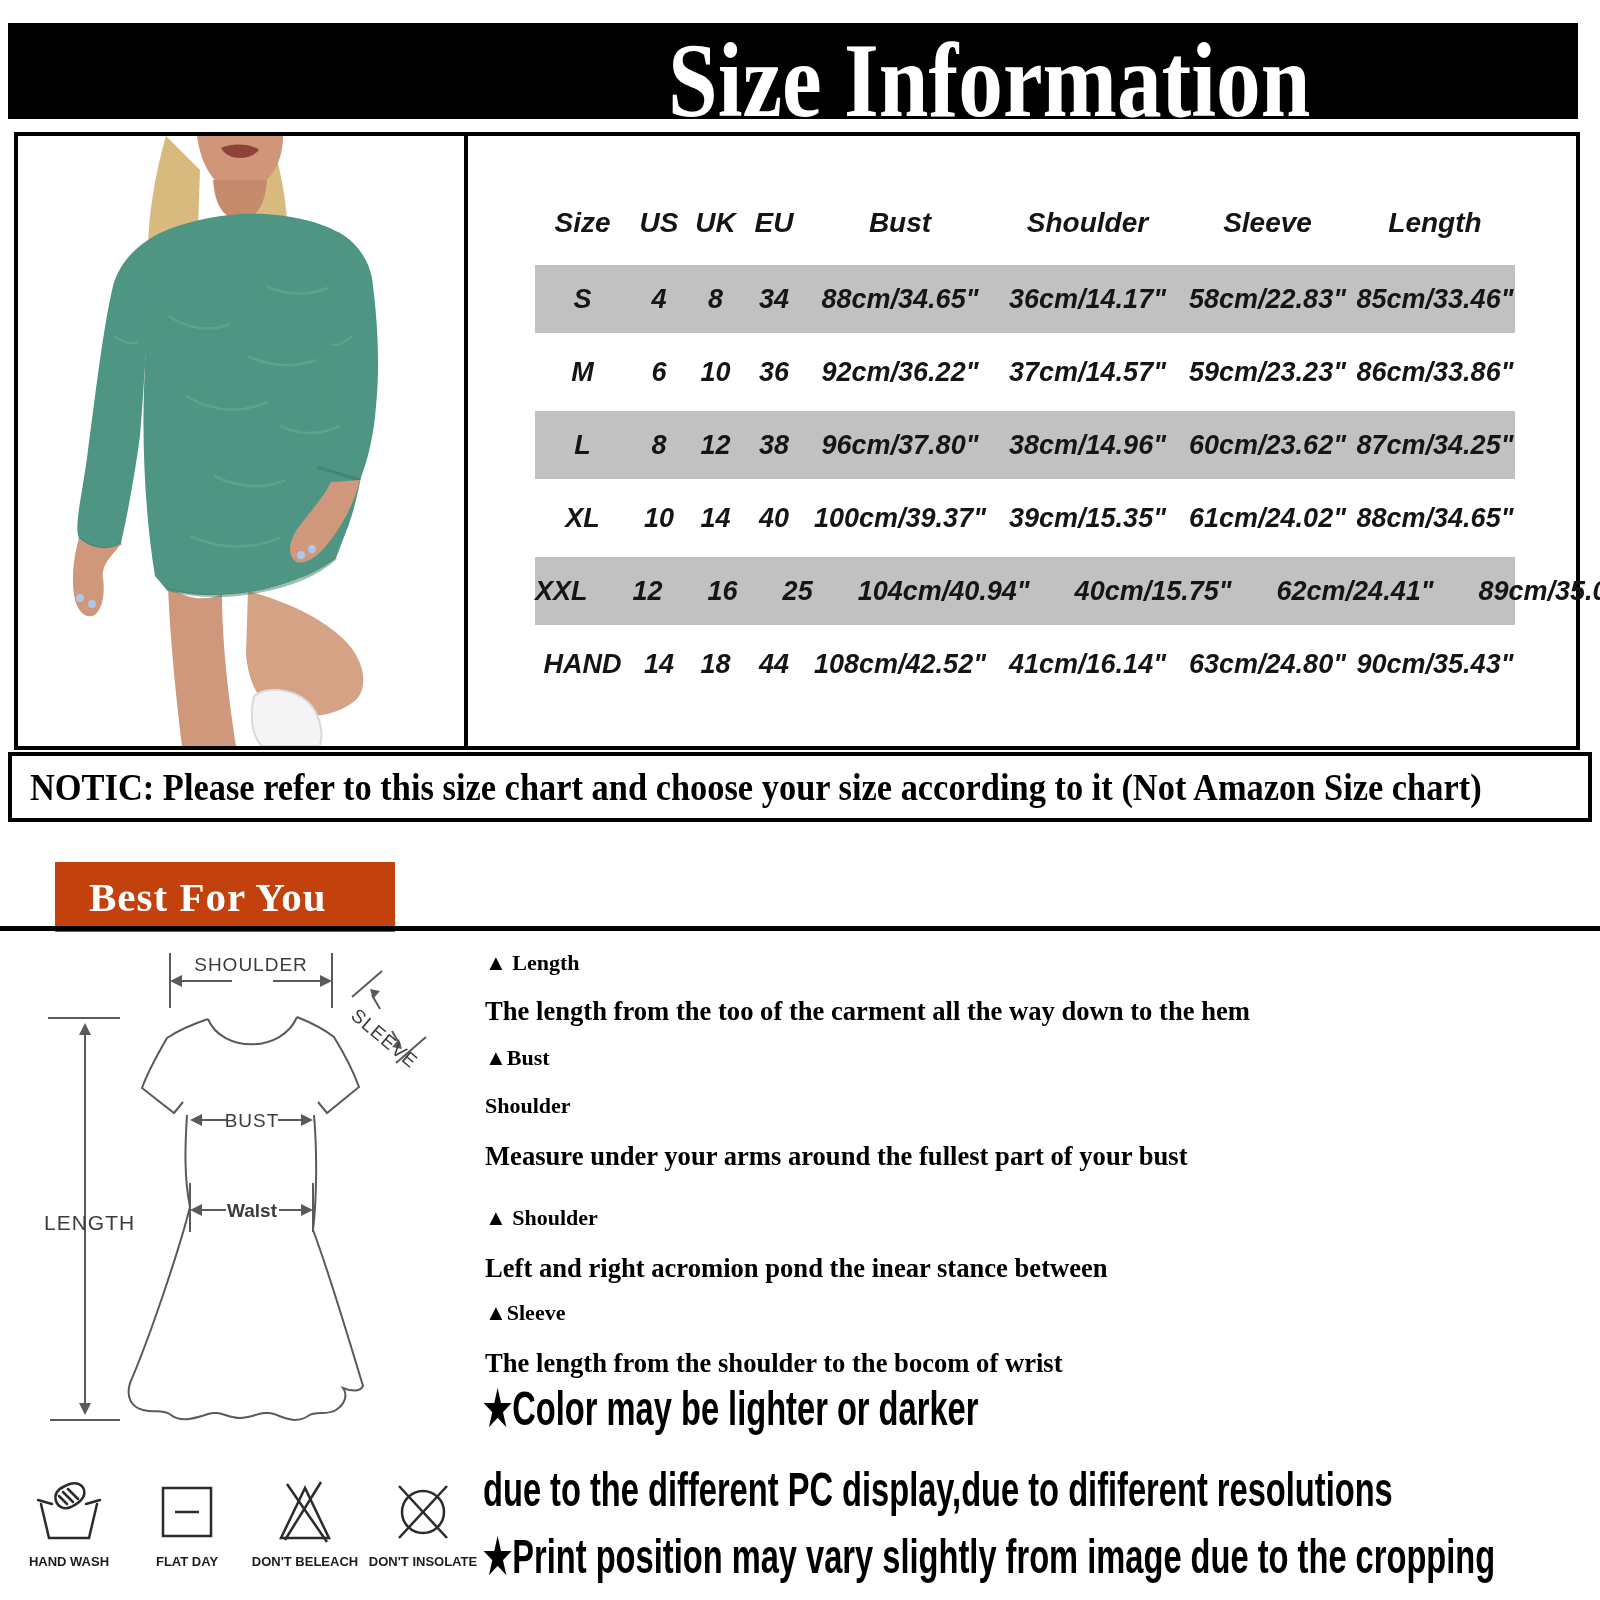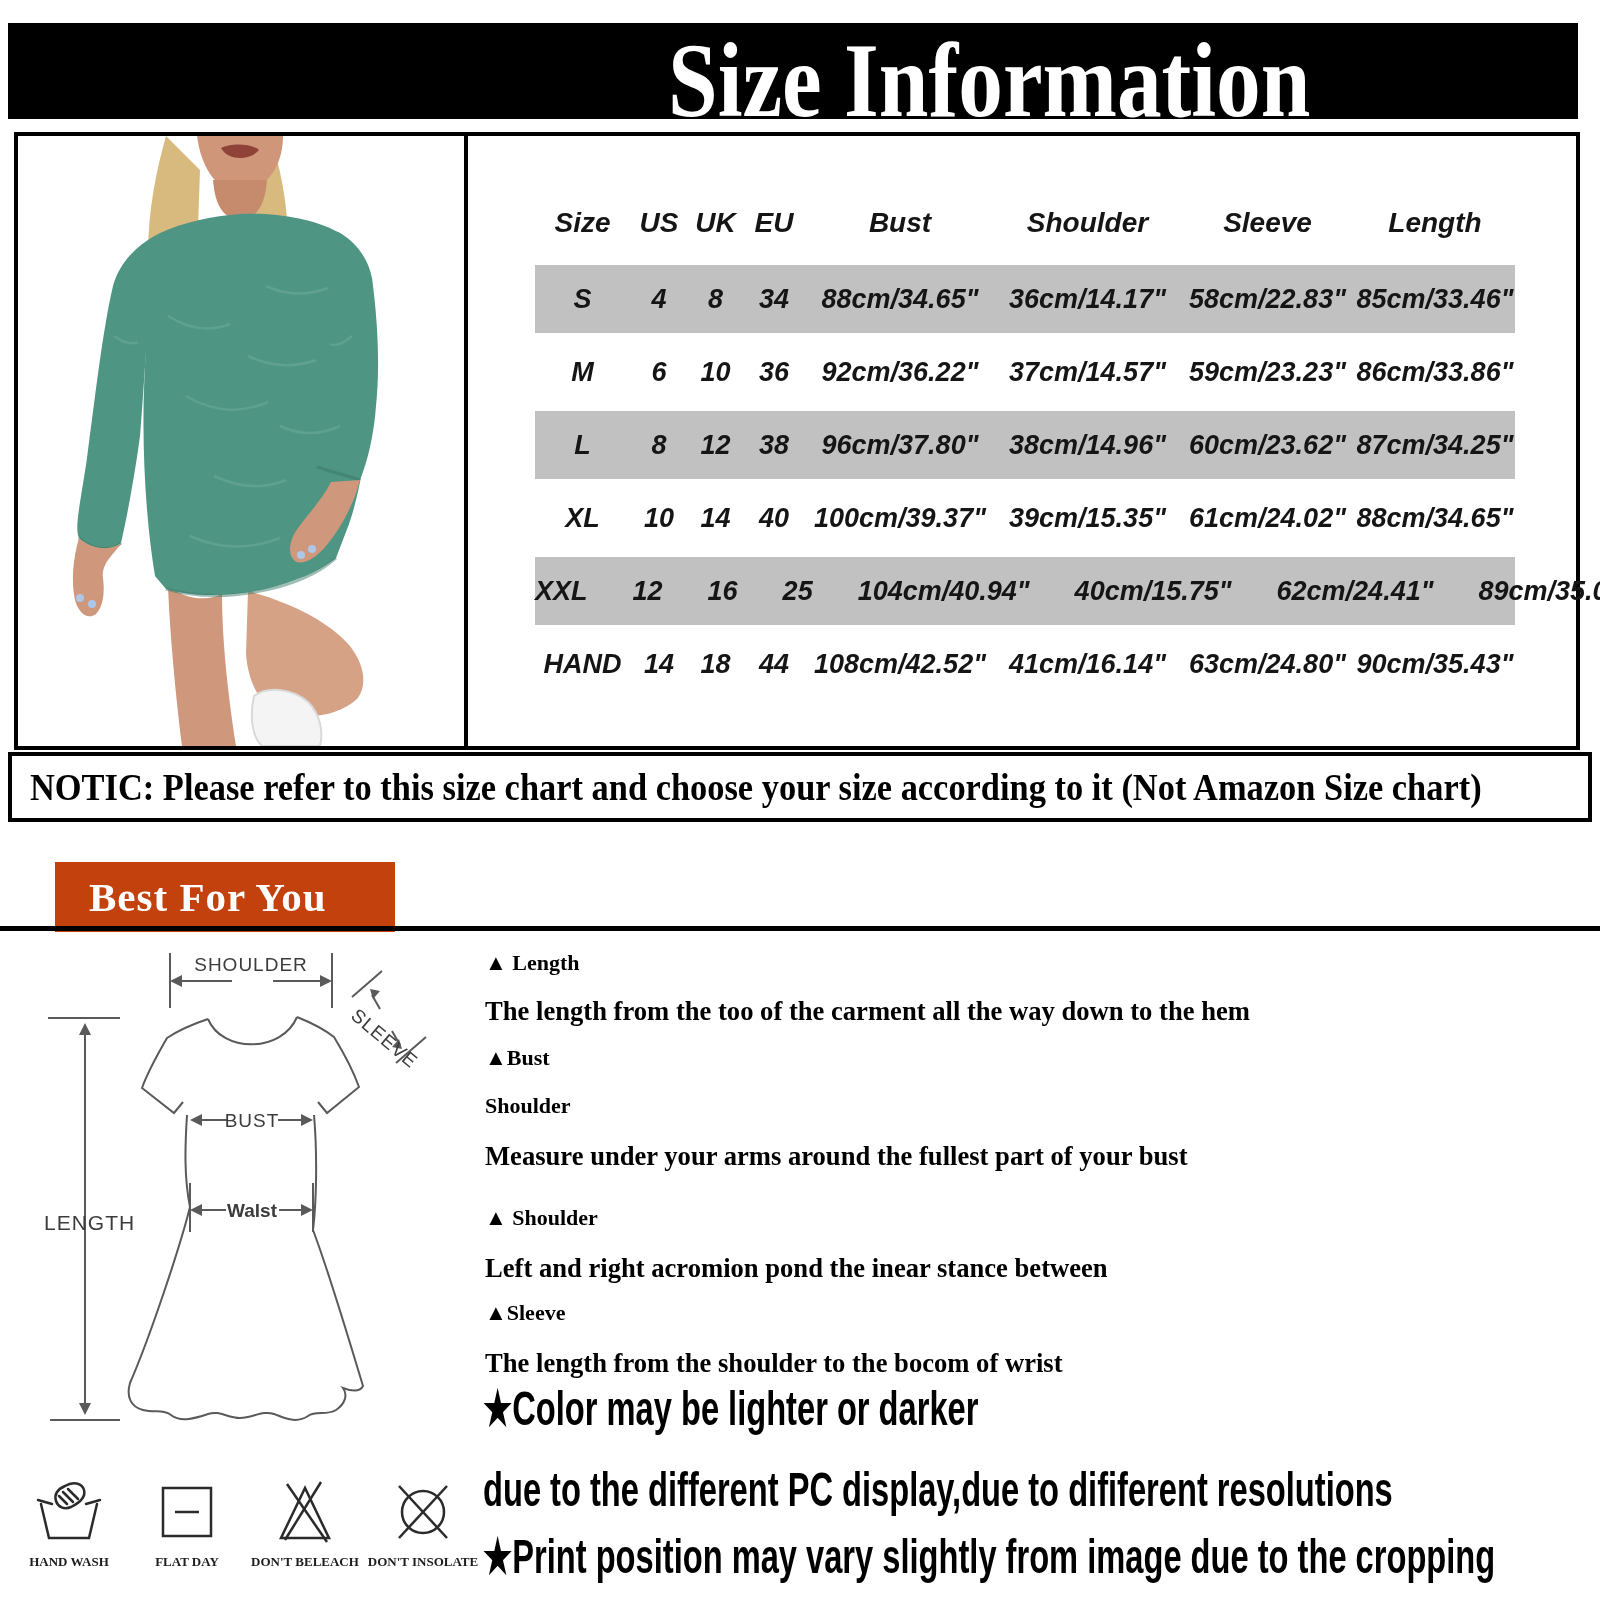--- a/index.html
+++ b/index.html
@@ -34,21 +34,21 @@
 
   
   .gl-head{position:absolute;left:485px;font-family:"Liberation Serif",serif;font-weight:bold;font-size:22px;color:#000;white-space:nowrap;}
   .gl-body{position:absolute;left:485px;font-family:"Liberation Serif",serif;font-weight:bold;font-size:28px;color:#000;
            white-space:nowrap;transform:scaleX(.95);transform-origin:left top;}
   .gl-note{position:absolute;left:483px;font-weight:bold;font-size:48px;color:#000;white-space:nowrap;
            transform:scaleX(.68);transform-origin:left top;letter-spacing:0px;}
 
   
   .care-row{left:10px;top:1480px;width:472px;display:flex;}
-  .care-cell{width:118px;display:flex;flex-direction:column;align-items:center;font-family:Liberation Serif, serif;}
+  .care-cell{width:118px;display:flex;flex-direction:column;align-items:center;}
   .care-label{margin-top:10px;font-size:13px;font-weight:bold;color:#1c1c1c;white-space:nowrap;}
 
   svg text{font-family:"Liberation Sans",sans-serif;fill:#3c3c3c;}
 </style>
 </head>
 <body>
 
 <div id="page">
 
   <div class="abs top-banner"></div>

